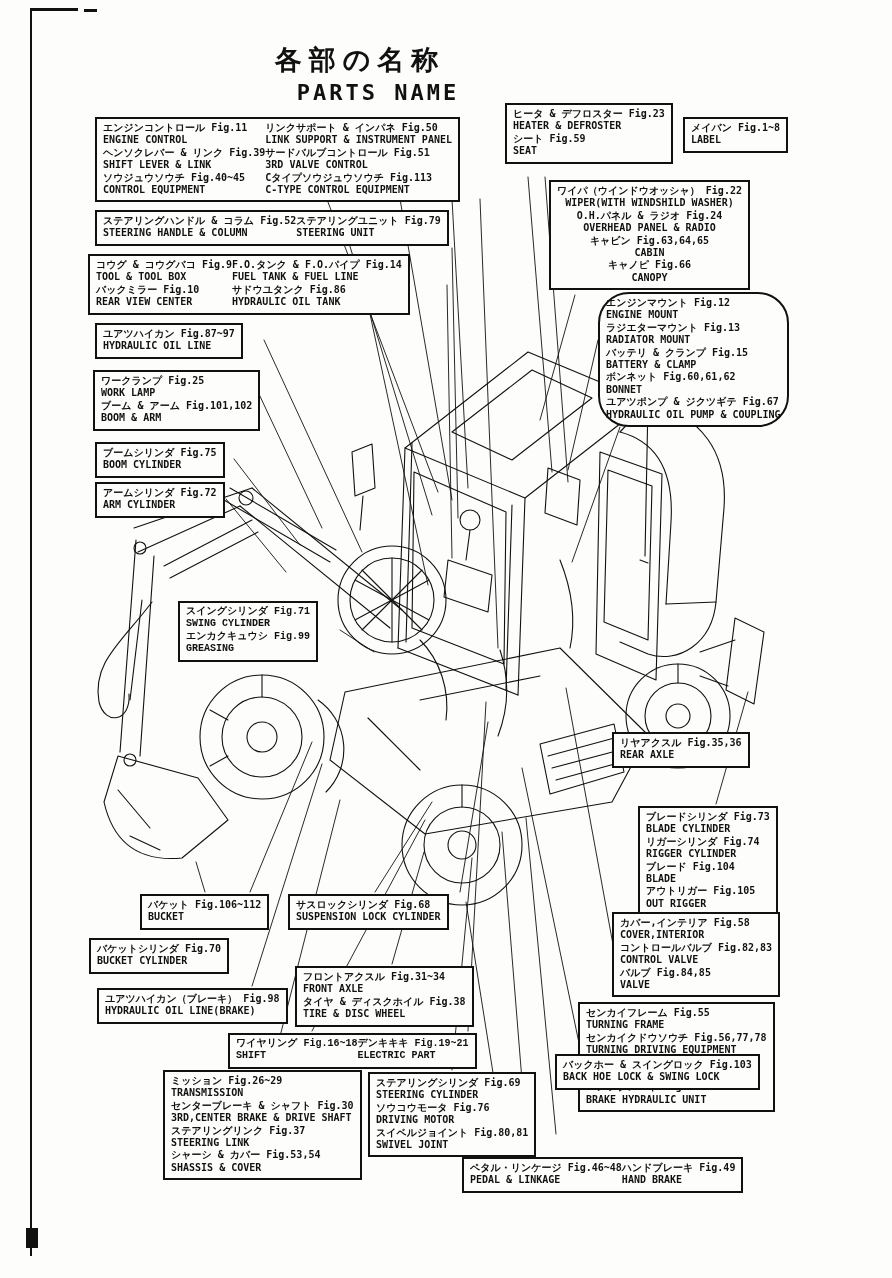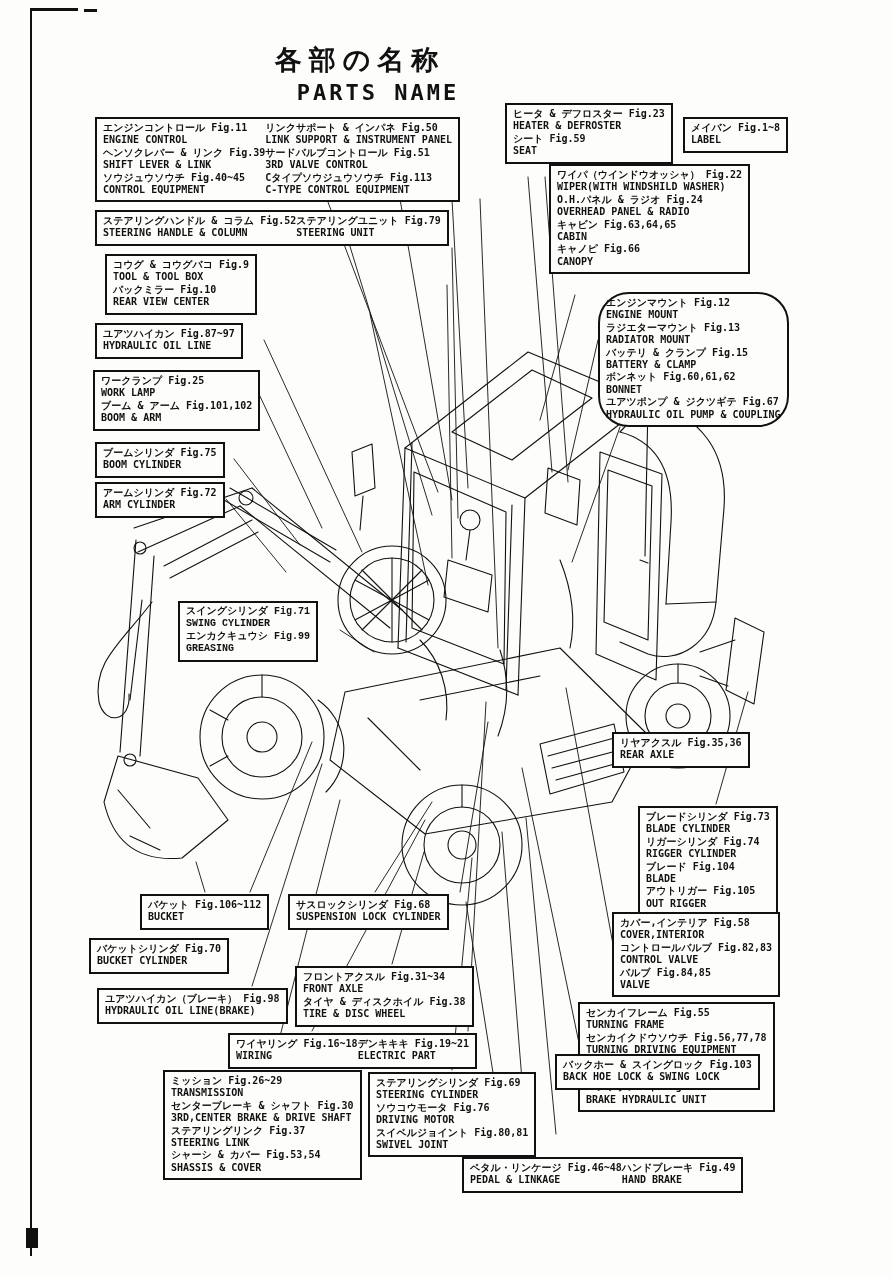--- a/index.html
+++ b/index.html
@@ -234,21 +234,21 @@
           <div class="ln">シート Fig.59</div>
           <div class="ln">SEAT</div>
         </div>
       </div>
       <div class="lbox" style="left: 683px; top: 117px;">
         <div class="col">
           <div class="ln">メイバン Fig.1~8</div>
           <div class="ln">LABEL</div>
         </div>
       </div>
-      <div class="lbox" style="left: 549px; top: 164px;">
+      <div class="lbox" style="left: 549px; top: 180px; text-align: center;">
         <div class="col">
           <div class="ln">ワイパ（ウインドウオッシャ） Fig.22</div>
           <div class="ln">WIPER(WITH WINDSHILD WASHER)</div>
           <div class="ln">O.H.パネル &amp; ラジオ Fig.24</div>
           <div class="ln">OVERHEAD PANEL &amp; RADIO</div>
           <div class="ln">キャビン Fig.63,64,65</div>
           <div class="ln">CABIN</div>
           <div class="ln">キャノピ Fig.66</div>
           <div class="ln">CANOPY</div>
         </div>
@@ -256,26 +256,32 @@
       <div class="lbox" style="left: 95px; top: 210px;">
         <div class="col">
           <div class="ln">ステアリングハンドル &amp; コラム Fig.52</div>
           <div class="ln">STEERING HANDLE &amp; COLUMN</div>
         </div>
         <div class="col">
           <div class="ln">ステアリングユニット Fig.79</div>
           <div class="ln">STEERING UNIT</div>
         </div>
       </div>
-      <div class="lbox" style="left: 105px; top: 254px; align-items: flex-end;">
+      <div class="lbox" style="left: 88px; top: 254px; align-items: flex-end;">
         <div class="col">
           <div class="ln">コウグ &amp; コウグバコ Fig.9</div>
           <div class="ln">TOOL &amp; TOOL BOX</div>
           <div class="ln">バックミラー Fig.10</div>
           <div class="ln">REAR VIEW CENTER</div>
+        </div>
+        <div class="col">
+          <div class="ln">F.O.タンク &amp; F.O.パイプ Fig.14</div>
+          <div class="ln">FUEL TANK &amp; FUEL LINE</div>
+          <div class="ln">サドウユタンク Fig.86</div>
+          <div class="ln">HYDRAULIC OIL TANK</div>
         </div>
       </div>
       <div class="lbox" style="left: 598px; top: 292px; border-radius: 31px;">
         <div class="col">
           <div class="ln">エンジンマウント Fig.12</div>
           <div class="ln">ENGINE MOUNT</div>
           <div class="ln">ラジエターマウント Fig.13</div>
           <div class="ln">RADIATOR MOUNT</div>
           <div class="ln">バッテリ &amp; クランプ Fig.15</div>
           <div class="ln">BATTERY &amp; CLAMP</div>
@@ -372,24 +378,24 @@
           <div class="ln">タイヤ &amp; ディスクホイル Fig.38</div>
           <div class="ln">TIRE &amp; DISC WHEEL</div>
         </div>
       </div>
       <div class="lbox" style="left: 97px; top: 988px;">
         <div class="col">
           <div class="ln">ユアツハイカン（ブレーキ） Fig.98</div>
           <div class="ln">HYDRAULIC OIL LINE(BRAKE)</div>
         </div>
       </div>
-      <div class="lbox" style="left: 228px; top: 1033px;">
+      <div class="lbox" style="left: 228px; top: 1033px; font-family: Liberation Mono, monospace;">
         <div class="col">
           <div class="ln">ワイヤリング Fig.16~18</div>
-          <div class="ln">WIRING</div>
+          <div class="ln">SHIFT</div>
         </div>
         <div class="col">
           <div class="ln">デンキキキ Fig.19~21</div>
           <div class="ln">ELECTRIC PART</div>
         </div>
       </div>
       <div class="lbox" style="left: 578px; top: 1002px;">
         <div class="col">
           <div class="ln">センカイフレーム Fig.55</div>
           <div class="ln">TURNING FRAME</div>

